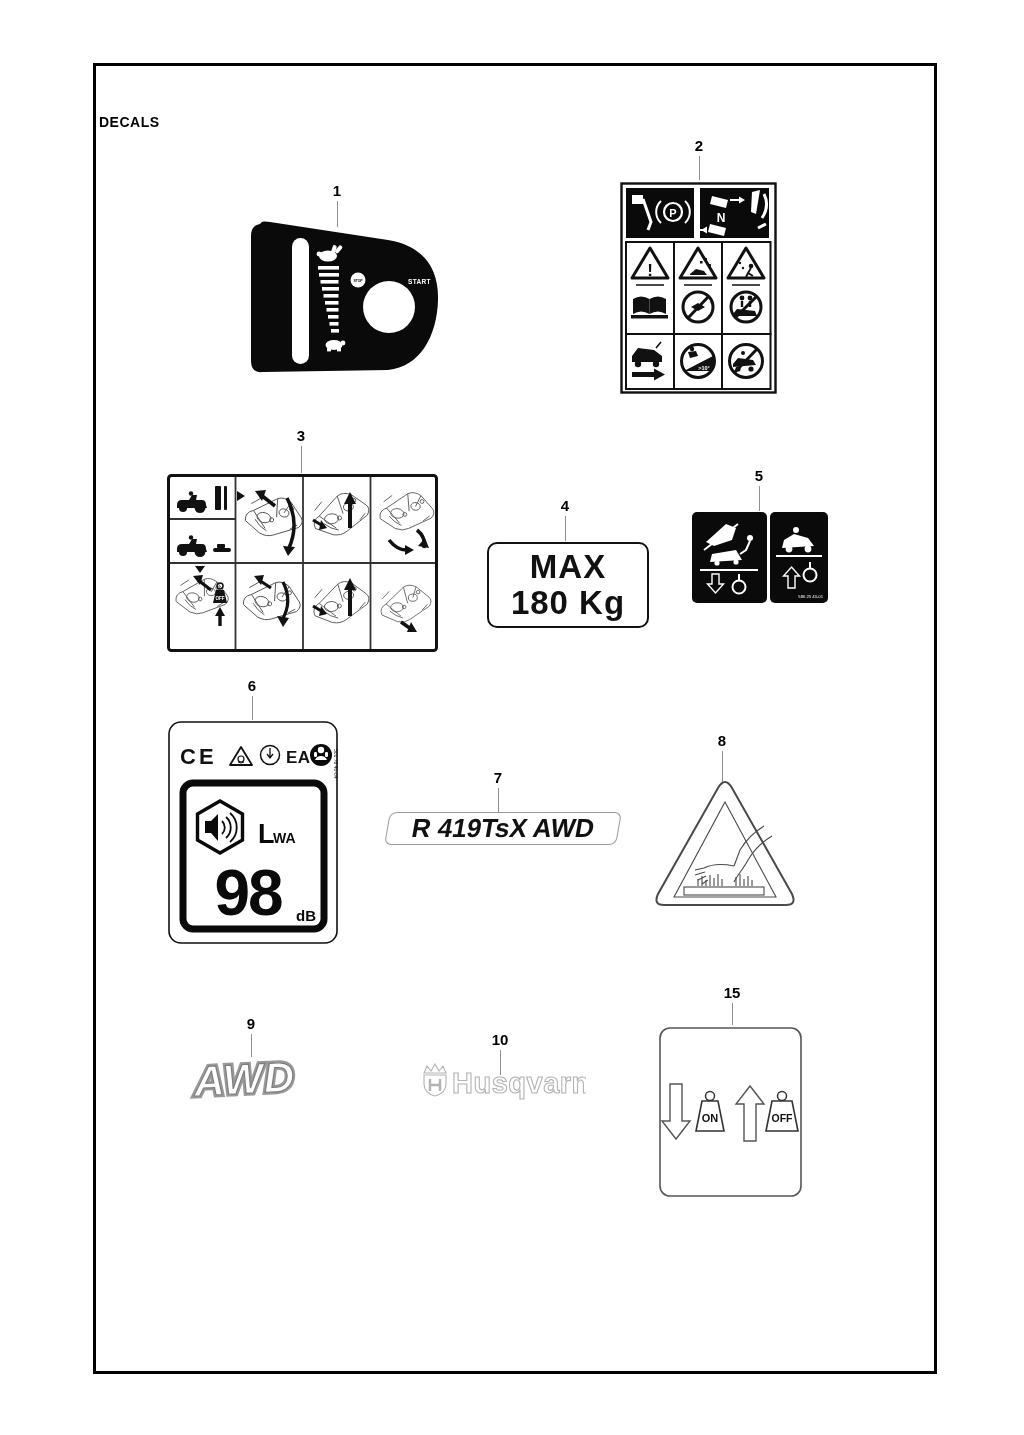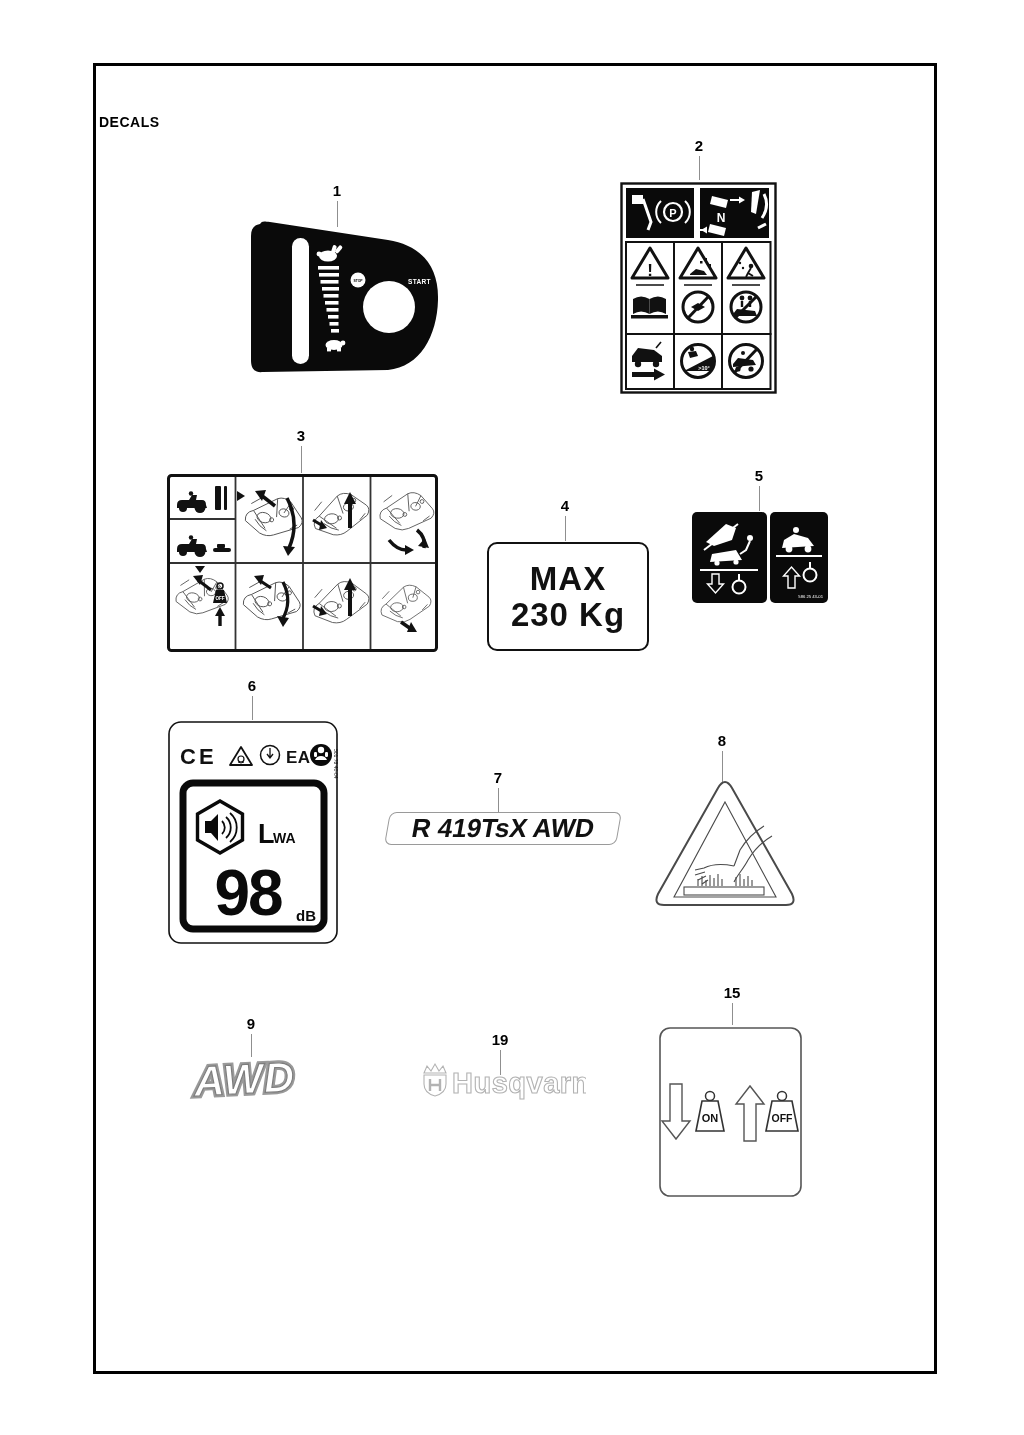--- a/index.html
+++ b/index.html
@@ -53,21 +53,21 @@
     </div>
   <div class="callout" style="left:705px;top:732px">
       <span class="num">8</span>
       <span class="leader" style="height:34px"></span>
     </div>
   <div class="callout" style="left:234px;top:1015px">
       <span class="num">9</span>
       <span class="leader" style="height:23px"></span>
     </div>
   <div class="callout" style="left:483px;top:1031px">
-      <span class="num">19</span>
+      <span class="num">10</span>
       <span class="leader" style="height:25px"></span>
     </div>
   <div class="callout" style="left:715px;top:984px">
       <span class="num">15</span>
       <span class="leader" style="height:22px"></span>
     </div>
 
   <svg class="decal" style="left:248px;top:218px" width="192" height="166" viewBox="0 0 192 166">
     <path d="M12,6 C6,7 3,11 3,18 L3,142 C3,151 7,155 15,154 L140,152 C172,149 189,118 190,82 C191,46 171,27 140,22 L22,4 C15,3 14,3 12,6 Z" fill="#0a0a0a"></path>
     <rect x="44" y="20" width="17" height="126" rx="8.5" fill="#fff"></rect>
@@ -268,23 +268,23 @@
     </g>
     <g>
       <circle cx="53" cy="112" r="3" stroke="#111" stroke-width="1.5" fill="none"></circle>
       <path d="M46,129 l3,-13 h8 l3,13 z" fill="#111"></path>
       <text x="53" y="126" font-size="4.6" font-weight="bold" fill="#fff" text-anchor="middle">OFF</text>
       <path d="M53,152 V141" stroke="#111" stroke-width="3.4"></path>
         <polygon points="48,142 58,142 53,133" fill="#111"></polygon>
     </g>
   </svg>
 
-  <div id="decal4" class="decal" style="left:487px;top:542px;width:162px;height:109px">
+  <div id="decal4" class="decal" style="left:487px;top:542px;width:162px;height:86px">
     <div class="l">MAX</div>
-    <div class="l">230 Kg</div>
+    <div class="l">180 Kg</div>
   </div>
 
   <svg class="decal" style="left:692px;top:512px" width="136" height="91" viewBox="0 0 136 91">
     <rect x="0" y="0" width="75" height="91" rx="5" fill="#0a0a0a"></rect>
     <rect x="78" y="0" width="58" height="91" rx="5" fill="#0a0a0a"></rect>
     <g>
       <polygon points="14,30 34,12 44,16 40,28 22,34" fill="#fff"></polygon>
       <path d="M12,38 L46,12" stroke="#fff" stroke-width="2"></path>
       <circle cx="58" cy="26" r="3" fill="#fff"></circle>
       <path d="M58,29 l-4,9 l-6,4" stroke="#fff" stroke-width="2" fill="none"></path>

